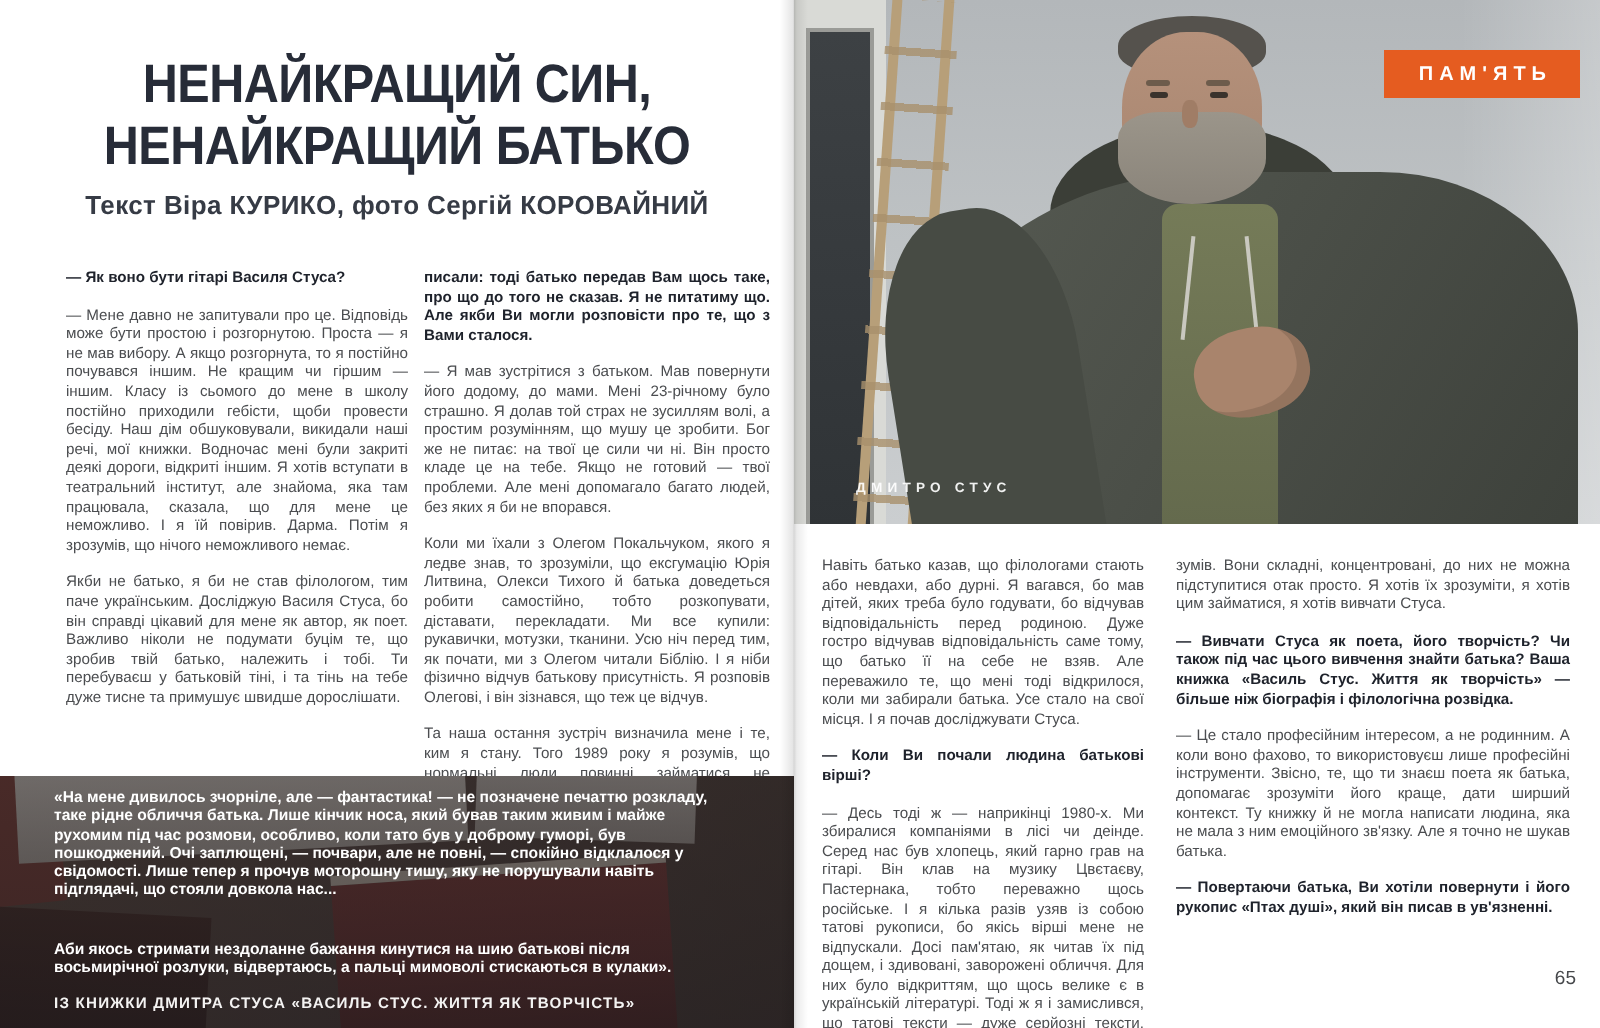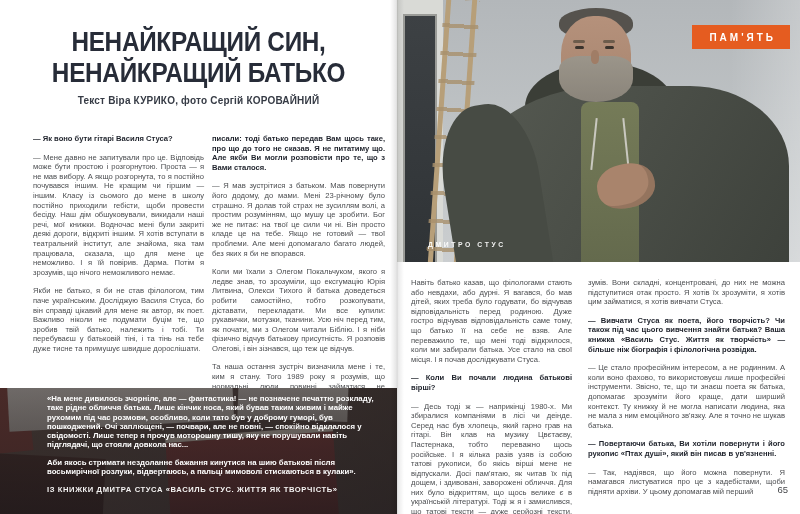--- a/index.html
+++ b/index.html
@@ -10,42 +10,42 @@
   .page-left{left:0;width:397px;}
   .page-right{left:397px;width:403px;}
   .gutter{position:absolute;left:390px;top:0;width:14px;height:514px;z-index:30;
           background:linear-gradient(90deg,rgba(0,0,0,0) 0%,rgba(0,0,0,.10) 45%,rgba(0,0,0,.16) 50%,rgba(0,0,0,.08) 60%,rgba(0,0,0,0) 100%);pointer-events:none;}
 
   
   .headline{position:absolute;left:0;top:27px;width:397px;text-align:center;
             font-weight:bold;color:#272c38;font-size:27px;line-height:31px;
             letter-spacing:-.3px;transform:scaleX(.9);transform-origin:50% 0;}
   .byline{position:absolute;left:0;top:95px;width:397px;text-align:center;
-          font-size:10px;font-weight:bold;color:#363b45;letter-spacing:.2px;}
+          font-size:13px;font-weight:bold;color:#363b45;letter-spacing:.2px;}
   .deck{position:absolute;left:0;top:107px;width:397px;text-align:center;
         font-size:8.8px;color:#3f4147;}
   .col{position:absolute;top:134px;font-size:7.6px;line-height:9.6px;color:#4b4d50;
        text-align:justify;}
   .colL1{left:33px;width:171px;}
   .colL2{left:212px;width:173px;}
   .col p{margin:0 0 9px 0;}
   .col p.q{font-weight:bold;color:#1e222b;}
 
   
   .strip{position:absolute;left:0;top:388px;width:397px;height:126px;overflow:hidden;
          background:linear-gradient(105deg,#5d4a3d 0%,#54433a 45%,#46382f 100%);}
   .strip .paper1{position:absolute;left:8px;top:-14px;width:225px;height:52px;background:linear-gradient(180deg,#d3ccc2,#b7afa4);transform:rotate(-3deg);}
   .strip .paper2{position:absolute;left:238px;top:-8px;width:110px;height:40px;background:linear-gradient(180deg,#c4bdb4,#a59d93);transform:rotate(2deg);}
   .strip .redbook{position:absolute;left:168px;top:44px;width:168px;height:84px;background:linear-gradient(180deg,#7a352f 0%,#6d2e2a 55%,#572420 100%);transform:rotate(-4deg);border-top:5px solid #cbbfae;}
   .strip .darkbook{position:absolute;left:-8px;top:68px;width:112px;height:70px;background:linear-gradient(180deg,#43281f,#311c17);transform:rotate(3deg);}
   .strip .spine{position:absolute;left:-4px;top:-6px;width:34px;height:70px;background:#7a3a30;transform:rotate(-6deg);}
   .strip .shade{position:absolute;inset:0;background:linear-gradient(180deg,rgba(32,29,33,.55),rgba(30,27,31,.68));}
-  .quote{position:absolute;left:47px;top:394px;width:330px;z-index:5;color:#ffffff;
+  .quote{position:absolute;left:27px;top:394px;width:330px;z-index:5;color:#ffffff;
          font-size:7.8px;font-weight:bold;line-height:9.3px;text-align:left;}
-  .quote .p2{margin-top:8px;}
+  .quote .p2{margin-top:20px;}
   .quote .credit{margin-top:9px;letter-spacing:.6px;font-size:7.6px;color:#f4f3f2;}
 
   
   .photo{position:absolute;left:0;top:0;width:403px;height:262px;overflow:hidden;
          background:linear-gradient(180deg,#b3b7ba 0%,#c0c4c6 55%,#cbced0 100%);}
   .photo .wallR{position:absolute;right:0;top:0;width:70px;height:262px;background:linear-gradient(90deg,rgba(0,0,0,0),rgba(255,255,255,.25));}
   .photo .wallL{position:absolute;left:0;top:0;width:46px;height:262px;background:#d9dad6;}
   .photo .window{position:absolute;left:6px;top:14px;width:30px;height:248px;background:linear-gradient(180deg,#3d4144,#2f3336);border:2px solid #9a9b97;}
   .photo .rail{position:absolute;top:-6px;width:5px;height:275px;background:#b79f79;transform:rotate(4deg);}
   .photo .rail.r1{left:40px;} .photo .rail.r2{left:66px;}
@@ -150,18 +150,17 @@
   <div class="col colR1">
     <p class="a">Навіть батько казав, що філологами стають або невдахи, або дурні. Я вагався, бо мав дітей, яких треба було годувати, бо відчував відповідальність перед родиною. Дуже гостро відчував відповідальність саме тому, що батько її на себе не взяв. Але переважило те, що мені тоді відкрилося, коли ми забирали батька. Усе стало на свої місця. І я почав досліджувати Стуса.</p>
     <p class="q">— Коли Ви почали людина батькові вірші?</p>
     <p class="a">— Десь тоді ж — наприкінці 1980-х. Ми збиралися компаніями в лісі чи деінде. Серед нас був хлопець, який гарно грав на гітарі. Він клав на музику Цвєтаєву, Пастернака, тобто переважно щось російське. І я кілька разів узяв із собою татові рукописи, бо якісь вірші мене не відпускали. Досі пам'ятаю, як читав їх під дощем, і здивовані, заворожені обличчя. Для них було відкриттям, що щось велике є в українській літературі. Тоді ж я і замислився, що татові тексти — дуже серйозні тексти. Вони вабили, але я ж нічого в них не ро-</p>
   </div>
   <div class="col colR2">
     <p class="a">зумів. Вони складні, концентровані, до них не можна підступитися отак просто. Я хотів їх зрозуміти, я хотів цим займатися, я хотів вивчати Стуса.</p>
     <p class="q">— Вивчати Стуса як поета, його творчість? Чи також під час цього вивчення знайти батька? Ваша книжка «Василь Стус. Життя як творчість» — більше ніж біографія і філологічна розвідка.</p>
     <p class="a">— Це стало професійним інтересом, а не родинним. А коли воно фахово, то використовуєш лише професійні інструменти. Звісно, те, що ти знаєш поета як батька, допомагає зрозуміти його краще, дати ширший контекст. Ту книжку й не могла написати людина, яка не мала з ним емоційного зв'язку. Але я точно не шукав батька.</p>
     <p class="q">— Повертаючи батька, Ви хотіли повернути і його рукопис «Птах душі», який він писав в ув'язненні.</p>
-    <p class="a">— Так, надіявся, що його можна повернути. Я намагався листуватися про це з кадебістами, щоби підняти архіви. У цьому допомагав мій перший</p>
   </div>
   <div class="pageno">65</div>
 
   <div class="gutter"></div>
 </div>
 
 </body></html>

